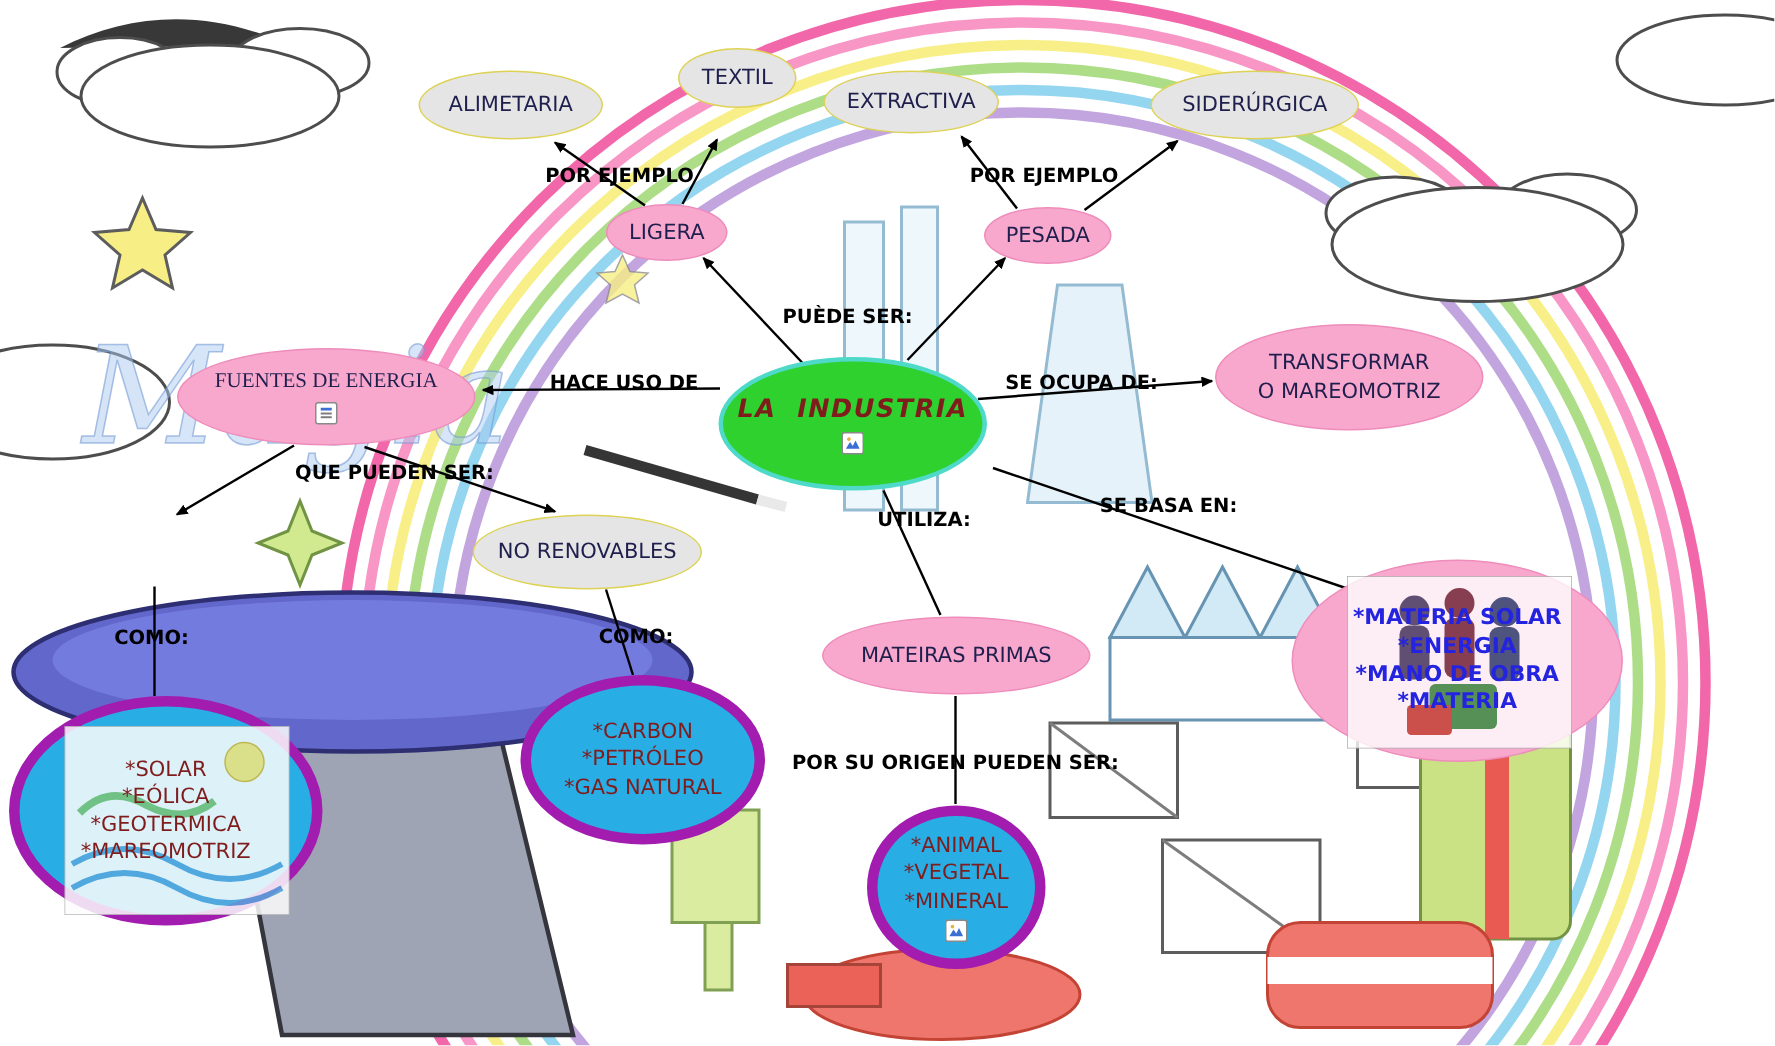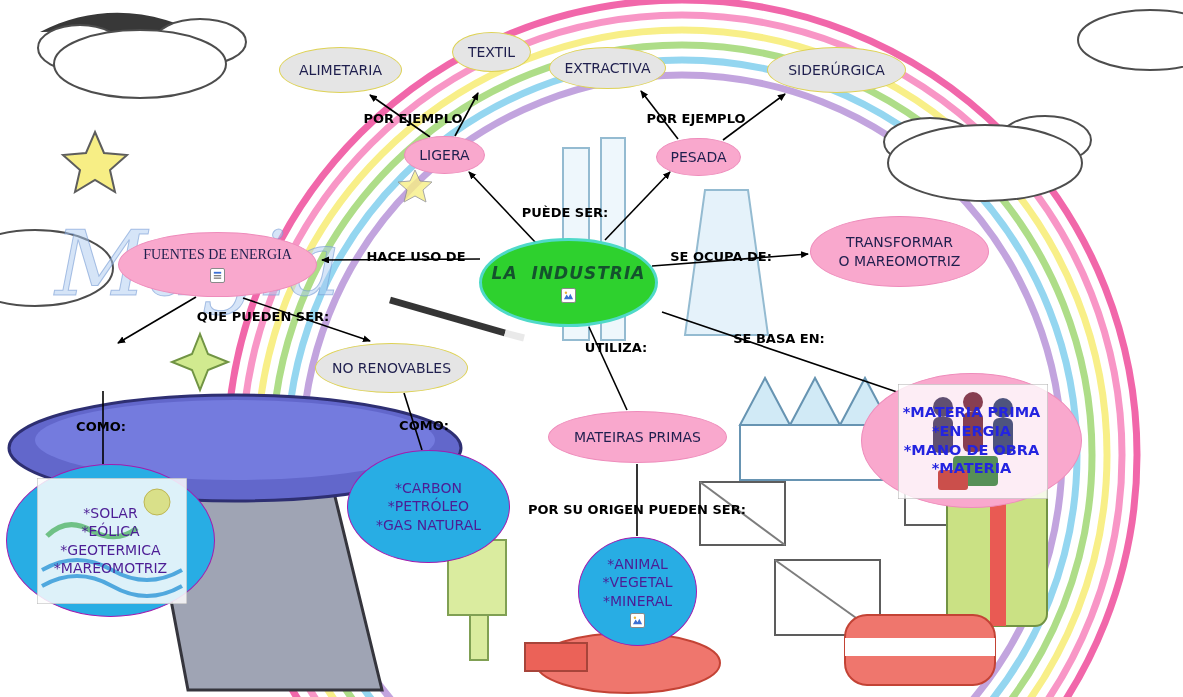--- a/index.html
+++ b/index.html
@@ -6,22 +6,22 @@
   html,body { background:#ffffff; }
   body { font-family:"DejaVu Sans","Liberation Sans",sans-serif; }
   .canvas { position:relative; width:1183px; height:697px; background:#fff; overflow:hidden; }
   .bg, .connectors { position:absolute; left:0; top:0; width:1183px; height:697px; }
   .connectors { pointer-events:none; }
 
   .node { position:absolute; display:flex; flex-direction:column; align-items:center; justify-content:center;
           border-radius:50%; text-align:center; color:#1f1f4e; font-size:14px; line-height:1.3; z-index:3; }
   .node.yellow { background:#e5e5e5; border:1px solid #ded255; }
   .node.pink   { background:#f9a8cd; border:1px solid #ee8cbb; }
-  .node.cyan   { background:#28ade4; border:1px solid #a21caf; color:#4c1d95; }
-  .node.green  { background:#2ed12e; border:3px solid #4fd9c9; color:#14532d; font-weight:bold; font-style:italic;
+  .node.cyan   { background:#28ade4; border:7px solid #a21caf; color:#7f1d1d; }
+  .node.green  { background:#2ed12e; border:3px solid #4fd9c9; color:#7f1d1d; font-weight:bold; font-style:italic;
                  font-size:17px; letter-spacing:1px; word-spacing:7px; }
   .stack { position:relative; z-index:2; }
   .stack span { display:block; }
   .node-art { position:absolute; z-index:1; }
   .factores-text { font-weight:bold; color:#2424e0; font-size:14.5px; }
 
   .link-label { position:absolute; transform:translate(-50%,-50%); font-size:13px; font-weight:bold; color:#000;
                 white-space:nowrap; z-index:4; }
 
   .res-icon { width:15px; height:15px; margin-top:3px; background:#fff; border:1px solid #8a8a8a; border-radius:2px;
@@ -231,21 +231,21 @@
       <circle cx="45" cy="23" r="10" fill="#3a3a5c"></circle>
         <rect x="35" y="33" width="20" height="36" rx="6" fill="#3a3a5c"></rect>
       <circle cx="75" cy="18" r="10" fill="#6b2433"></circle>
         <rect x="65" y="28" width="20" height="40" rx="6" fill="#6b2433"></rect>
       <circle cx="105" cy="24" r="10" fill="#24406b"></circle>
         <rect x="95" y="34" width="20" height="36" rx="6" fill="#24406b"></rect>
       <rect x="55" y="72" width="45" height="30" rx="4" fill="#2e8b3a"></rect>
       <rect x="40" y="86" width="30" height="20" rx="3" fill="#c0392b"></rect>
     </svg>
     <div class="stack factores-text">
-      <span>*MATERIA PRIMA</span>
+      <span>*MATERIA SOLAR</span>
       <span>*ENERGIA</span>
       <span>*MANO DE OBRA</span>
       <span>*MATERIA</span>
     </div>
   </div>
 
   <div class="link-label" style="left:413px;top:118px;">POR EJEMPLO</div>
   <div class="link-label" style="left:696px;top:118px;">POR EJEMPLO</div>
   <div class="link-label" style="left:565px;top:212px;">PUÈDE SER:</div>
   <div class="link-label" style="left:416px;top:256px;">HACE USO DE</div>

